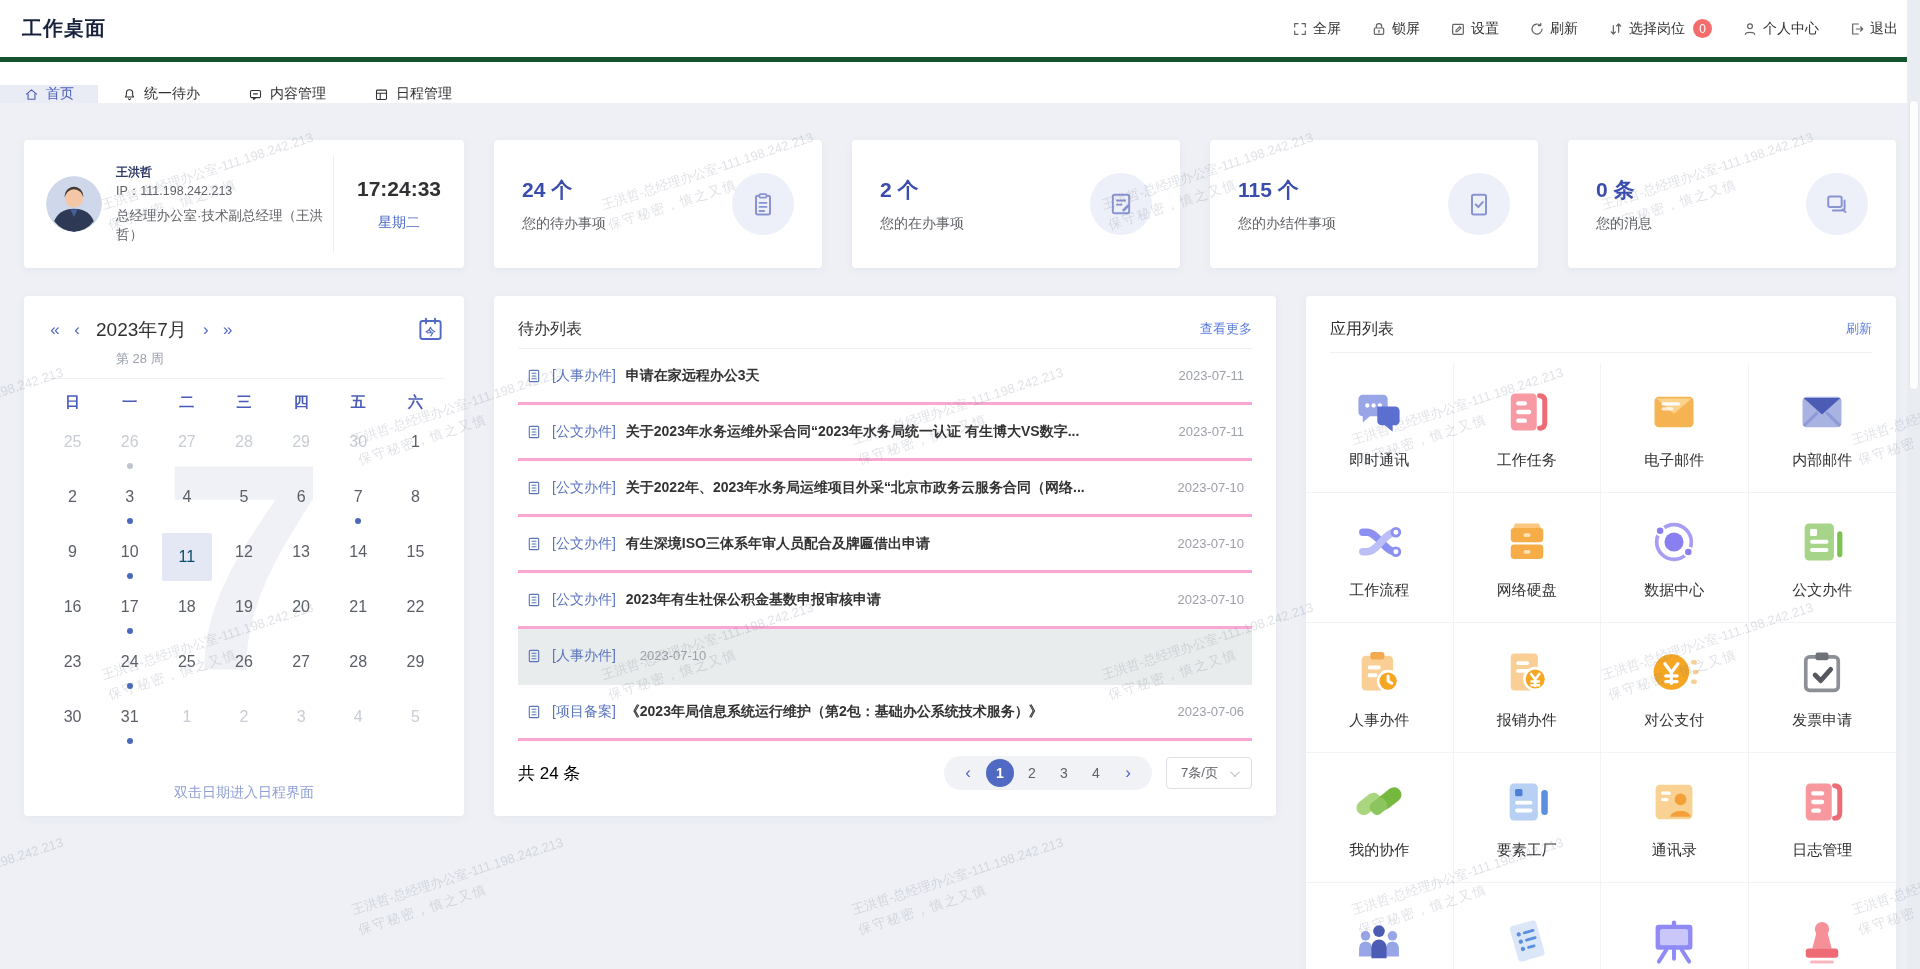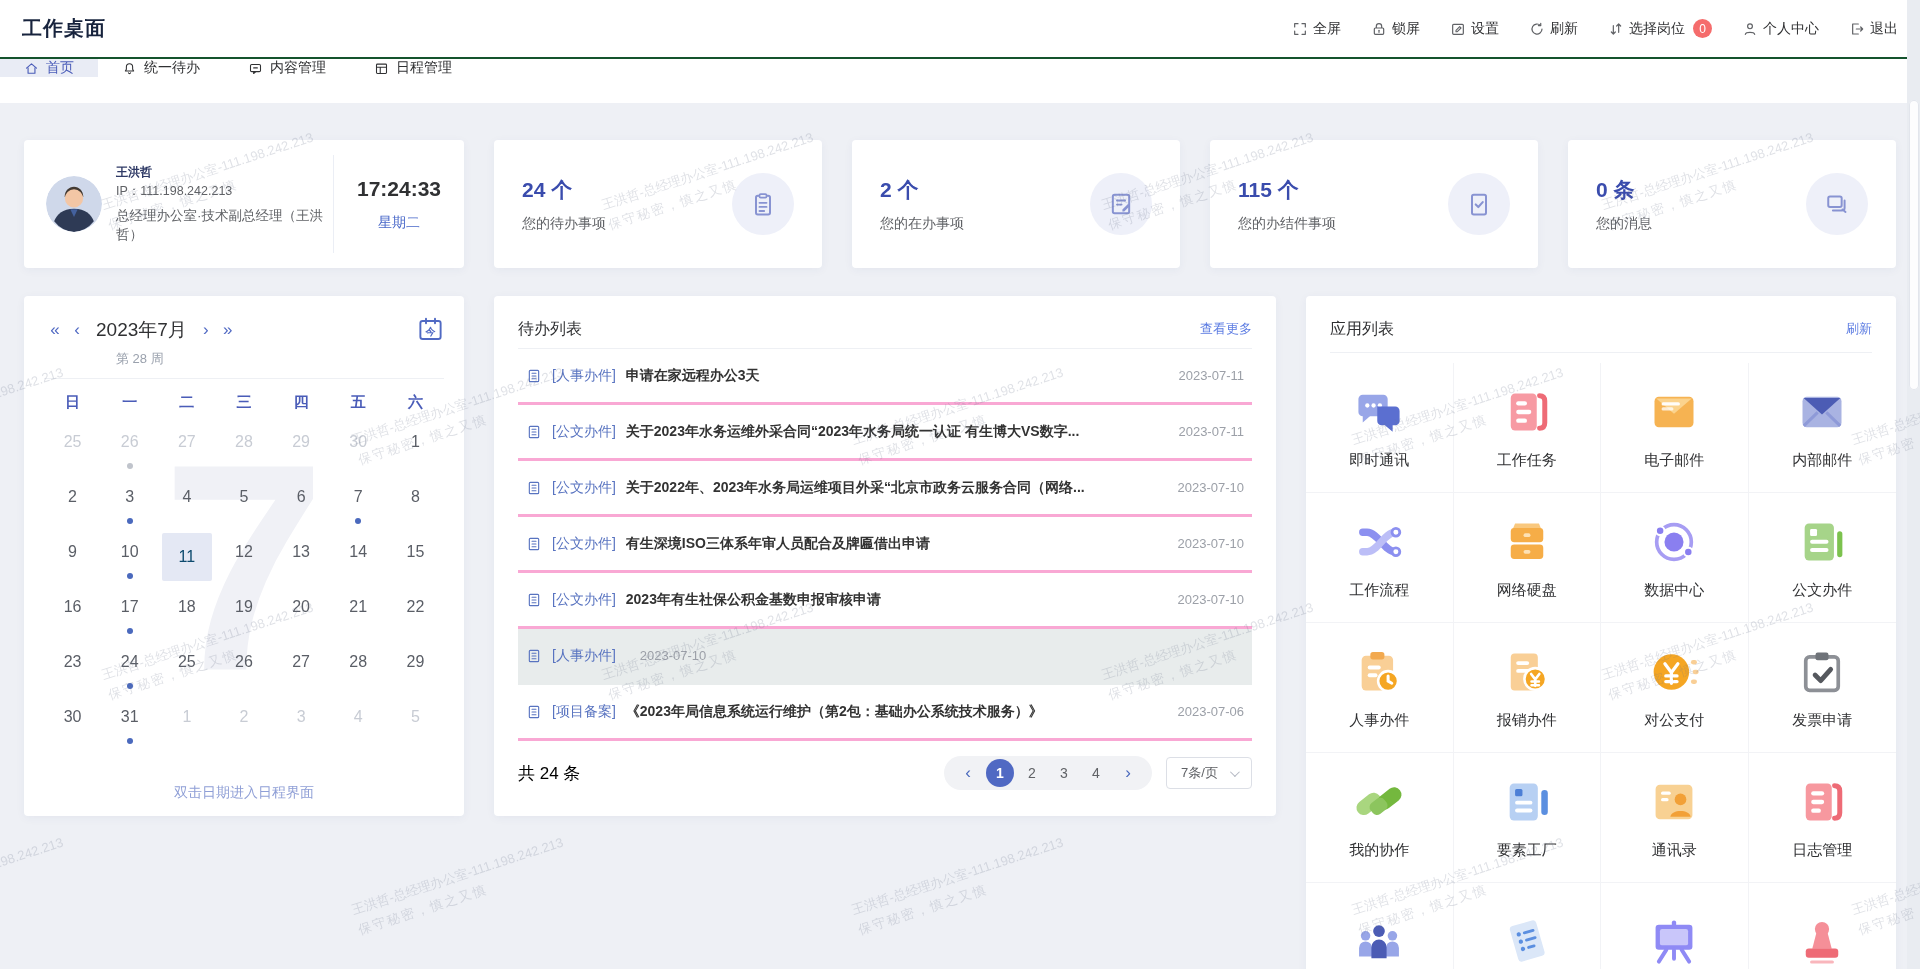--- a/index.html
+++ b/index.html
@@ -9,21 +9,21 @@
   
   .header { background:#fff; height:57px; display:flex; align-items:center; justify-content:space-between; padding:0 22px; position:relative; z-index:2; }
   .app-title { font-size:20px; font-weight:bold; color:#17233d; letter-spacing:1px; }
   .h-actions { display:flex; align-items:center; gap:30px; }
   .h-action { display:flex; align-items:center; gap:5px; font-size:14px; color:#303133; cursor:pointer; }
   .h-ic { width:16px; height:16px; color:#606266; display:inline-flex; }
   .h-ic svg { width:100%; height:100%; }
   .badge { background:#f56c6c; color:#fff; font-size:12px; min-width:19px; height:19px; border-radius:10px; display:inline-flex; align-items:center; justify-content:center; padding:0 5px; margin-left:3px; }
 
   
-  .tabbar { background:#fff; height:46px; display:flex; align-items:flex-start; border-top:2px solid #14532d; position:relative; z-index:2; }
+  .tabbar { background:#fff; height:46px; display:flex; align-items:flex-end; border-top:5px solid #14532d; position:relative; z-index:2; }
   .tab { display:flex; align-items:center; gap:7px; padding:0 24px; font-size:14px; color:#303133; cursor:pointer; }
   .tab.active { background:#e9ecf5; color:#4a5cb8; }
   .tab-ic { width:15px; height:15px; display:inline-flex; }
   .tab-ic svg { width:100%; height:100%; }
 
   
   .main { padding:0 24px; position:relative; z-index:1; }
   .card { background:#fff; border-radius:4px; box-shadow:0 2px 10px rgba(40,60,110,0.05); }
   .row1 { margin-top:37px; display:flex; gap:30px; height:128px; }
   .row2 { margin-top:28px; display:flex; gap:30px; align-items:flex-start; }

